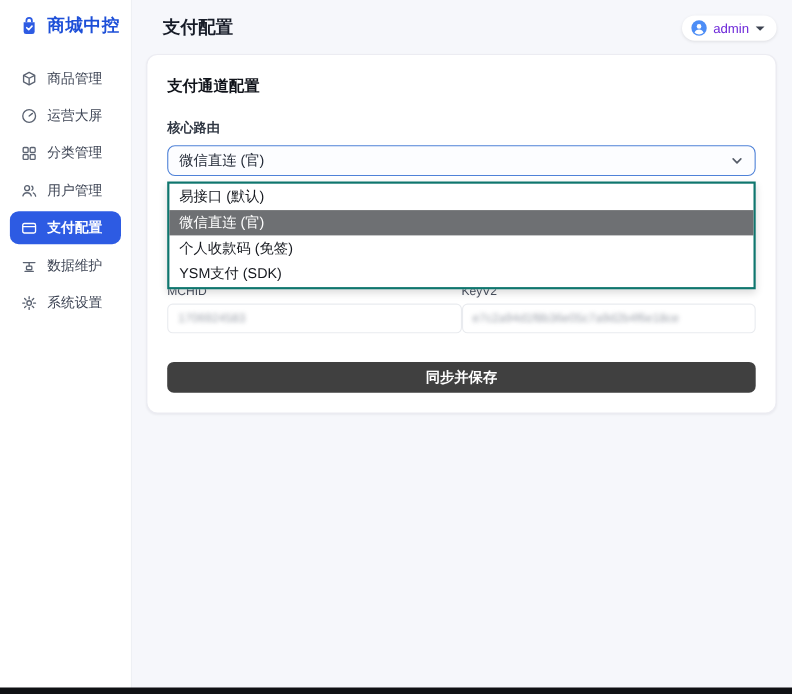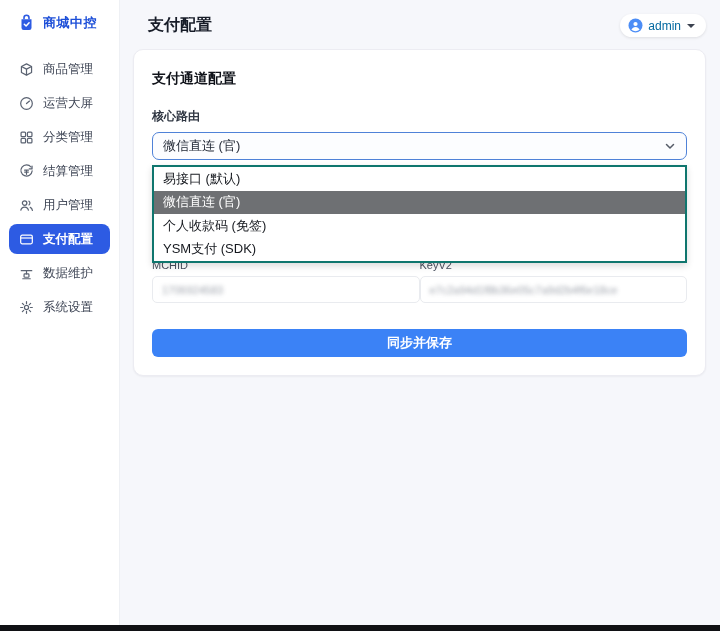--- a/index.html
+++ b/index.html
@@ -10,41 +10,41 @@
     font-family: "Liberation Sans", sans-serif;
     background: #f6f7fb;
   }
 
   
   .sidebar {
     position: absolute; left: 0; top: 0; bottom: 0; width: 120px;
     background: #ffffff; border-right: 1px solid #eef0f4; z-index: 2;
   }
   .logo { display: flex; align-items: center; gap: 7px; padding: 13px 0 8px 17px; }
-  .logo-text { color: #1d4fd8; font-weight: bold; font-size: 13px; letter-spacing: .5px; }
+  .logo-text { color: #1d4fd8; font-weight: bold; font-size: 16px; letter-spacing: .5px; }
   .nav { padding-top: 12px; }
   .nav-item {
     display: flex; align-items: center; gap: 9px; height: 34px;
     padding-left: 19px; color: #3d4454; font-size: 12.5px; font-weight: 500;
     cursor: pointer;
   }
   .nav-item .ic { width: 15px; height: 15px; color: #5b6372; flex: 0 0 15px; }
   .nav-item.active {
     margin: 2px 9px; height: 30px; padding-left: 10px;
     border-radius: 8px; background: #2d5be3; color: #ffffff; font-weight: bold;
   }
   .nav-item.active .ic { color: #ffffff; }
 
   
   .main { position: absolute; left: 120px; right: 0; top: 0; bottom: 0; }
   .topbar { display: flex; justify-content: space-between; align-items: center; padding: 14px 14px 12px 28px; }
   .page-title { font-size: 16px; font-weight: bold; color: #171c28; }
   .user-pill {
     display: flex; align-items: center; gap: 5px; background: #ffffff;
-    border-radius: 16px; padding: 4px 11px 4px 8px; font-size: 12px; color: #0369a1;
+    border-radius: 16px; padding: 4px 11px 4px 8px; font-size: 12px; color: #6d28d9;
     box-shadow: 0 1px 3px rgba(0,0,0,.10); cursor: pointer; text-align: center;
   }
   .caret-down { width: 0; height: 0; border-left: 4px solid transparent; border-right: 4px solid transparent; border-top: 4px solid #3c4250; margin-left: 1px; }
 
   
   .card {
     margin: 0 14px 0 13px; background: #ffffff; border: 1px solid #ececf2;
     border-radius: 10px; box-shadow: 0 1px 2px rgba(16,24,40,.05);
     padding: 20px 18px 18px; position: relative;
   }
@@ -70,21 +70,21 @@
   .input-label { font-size: 11px; color: #4a5160; margin-bottom: 5px; }
   .text-input {
     height: 27px; border: 1px solid #e9ebef; border-radius: 5px; background: #ffffff;
     display: flex; align-items: center; padding: 0 9px; font-size: 11px; color: #878d98;
     overflow: hidden; white-space: nowrap;
   }
   .masked { filter: blur(2px); opacity: .8; }
 
   .save-row { margin-top: 26px; }
   .save-button {
-    display: block; width: 100%; height: 28px; background: #3b82f6; color: #ffffff;
+    display: block; width: 100%; height: 28px; background: #404040; color: #ffffff;
     border: none; border-radius: 6px; font-size: 13px; font-weight: 600; cursor: pointer;
     font-family: "Liberation Sans", sans-serif;
   }
 
   .bottom-bar { position: absolute; left: 0; right: 0; bottom: 0; height: 6px; background: #101114; z-index: 30; }
 </style>
 </head>
 <body>
 
 <aside class="sidebar">
@@ -116,28 +116,20 @@
       <svg class="ic" viewBox="0 0 16 16" fill="none" stroke="currentColor" stroke-width="1.3">
         <rect x="2.2" y="2.2" width="4.8" height="4.8" rx="1"></rect>
           <rect x="9" y="2.2" width="4.8" height="4.8" rx="1"></rect>
         <rect x="2.2" y="9" width="4.8" height="4.8" rx="1"></rect>
           <rect x="9" y="9" width="4.8" height="4.8" rx="1"></rect>
       </svg>
       <span>分类管理</span>
     </div>
     <div class="nav-item">
       <svg class="ic" viewBox="0 0 16 16" fill="none" stroke="currentColor" stroke-width="1.3">
-        <path d="M12.8 3.2a6 6 0 1 0 1.2 4.2" stroke-linecap="round"></path>
-        <path d="M13.9 2.2v3h-3" stroke-linecap="round" stroke-linejoin="round"></path>
-        <path d="M6 6.6h4M6 8.6h4M8 6.6v4.4" stroke-linecap="round"></path>
-      </svg>
-      <span>结算管理</span>
-    </div>
-    <div class="nav-item">
-      <svg class="ic" viewBox="0 0 16 16" fill="none" stroke="currentColor" stroke-width="1.3">
         <circle cx="6" cy="5.4" r="2.4"></circle>
           <path d="M1.8 13.4c.5-2.3 2.2-3.6 4.2-3.6s3.7 1.3 4.2 3.6"></path>
         <path d="M10.6 3.4a2.4 2.4 0 0 1 0 4M12 10c1.2.5 2 1.6 2.3 3.2" stroke-linecap="round"></path>
       </svg>
       <span>用户管理</span>
     </div>
     <div class="nav-item active">
       <svg class="ic" viewBox="0 0 16 16" fill="none" stroke="currentColor" stroke-width="1.3">
         <rect x="1.8" y="3.4" width="12.4" height="9.2" rx="1.6"></rect>
           <path d="M1.8 6.4h12.4"></path>

